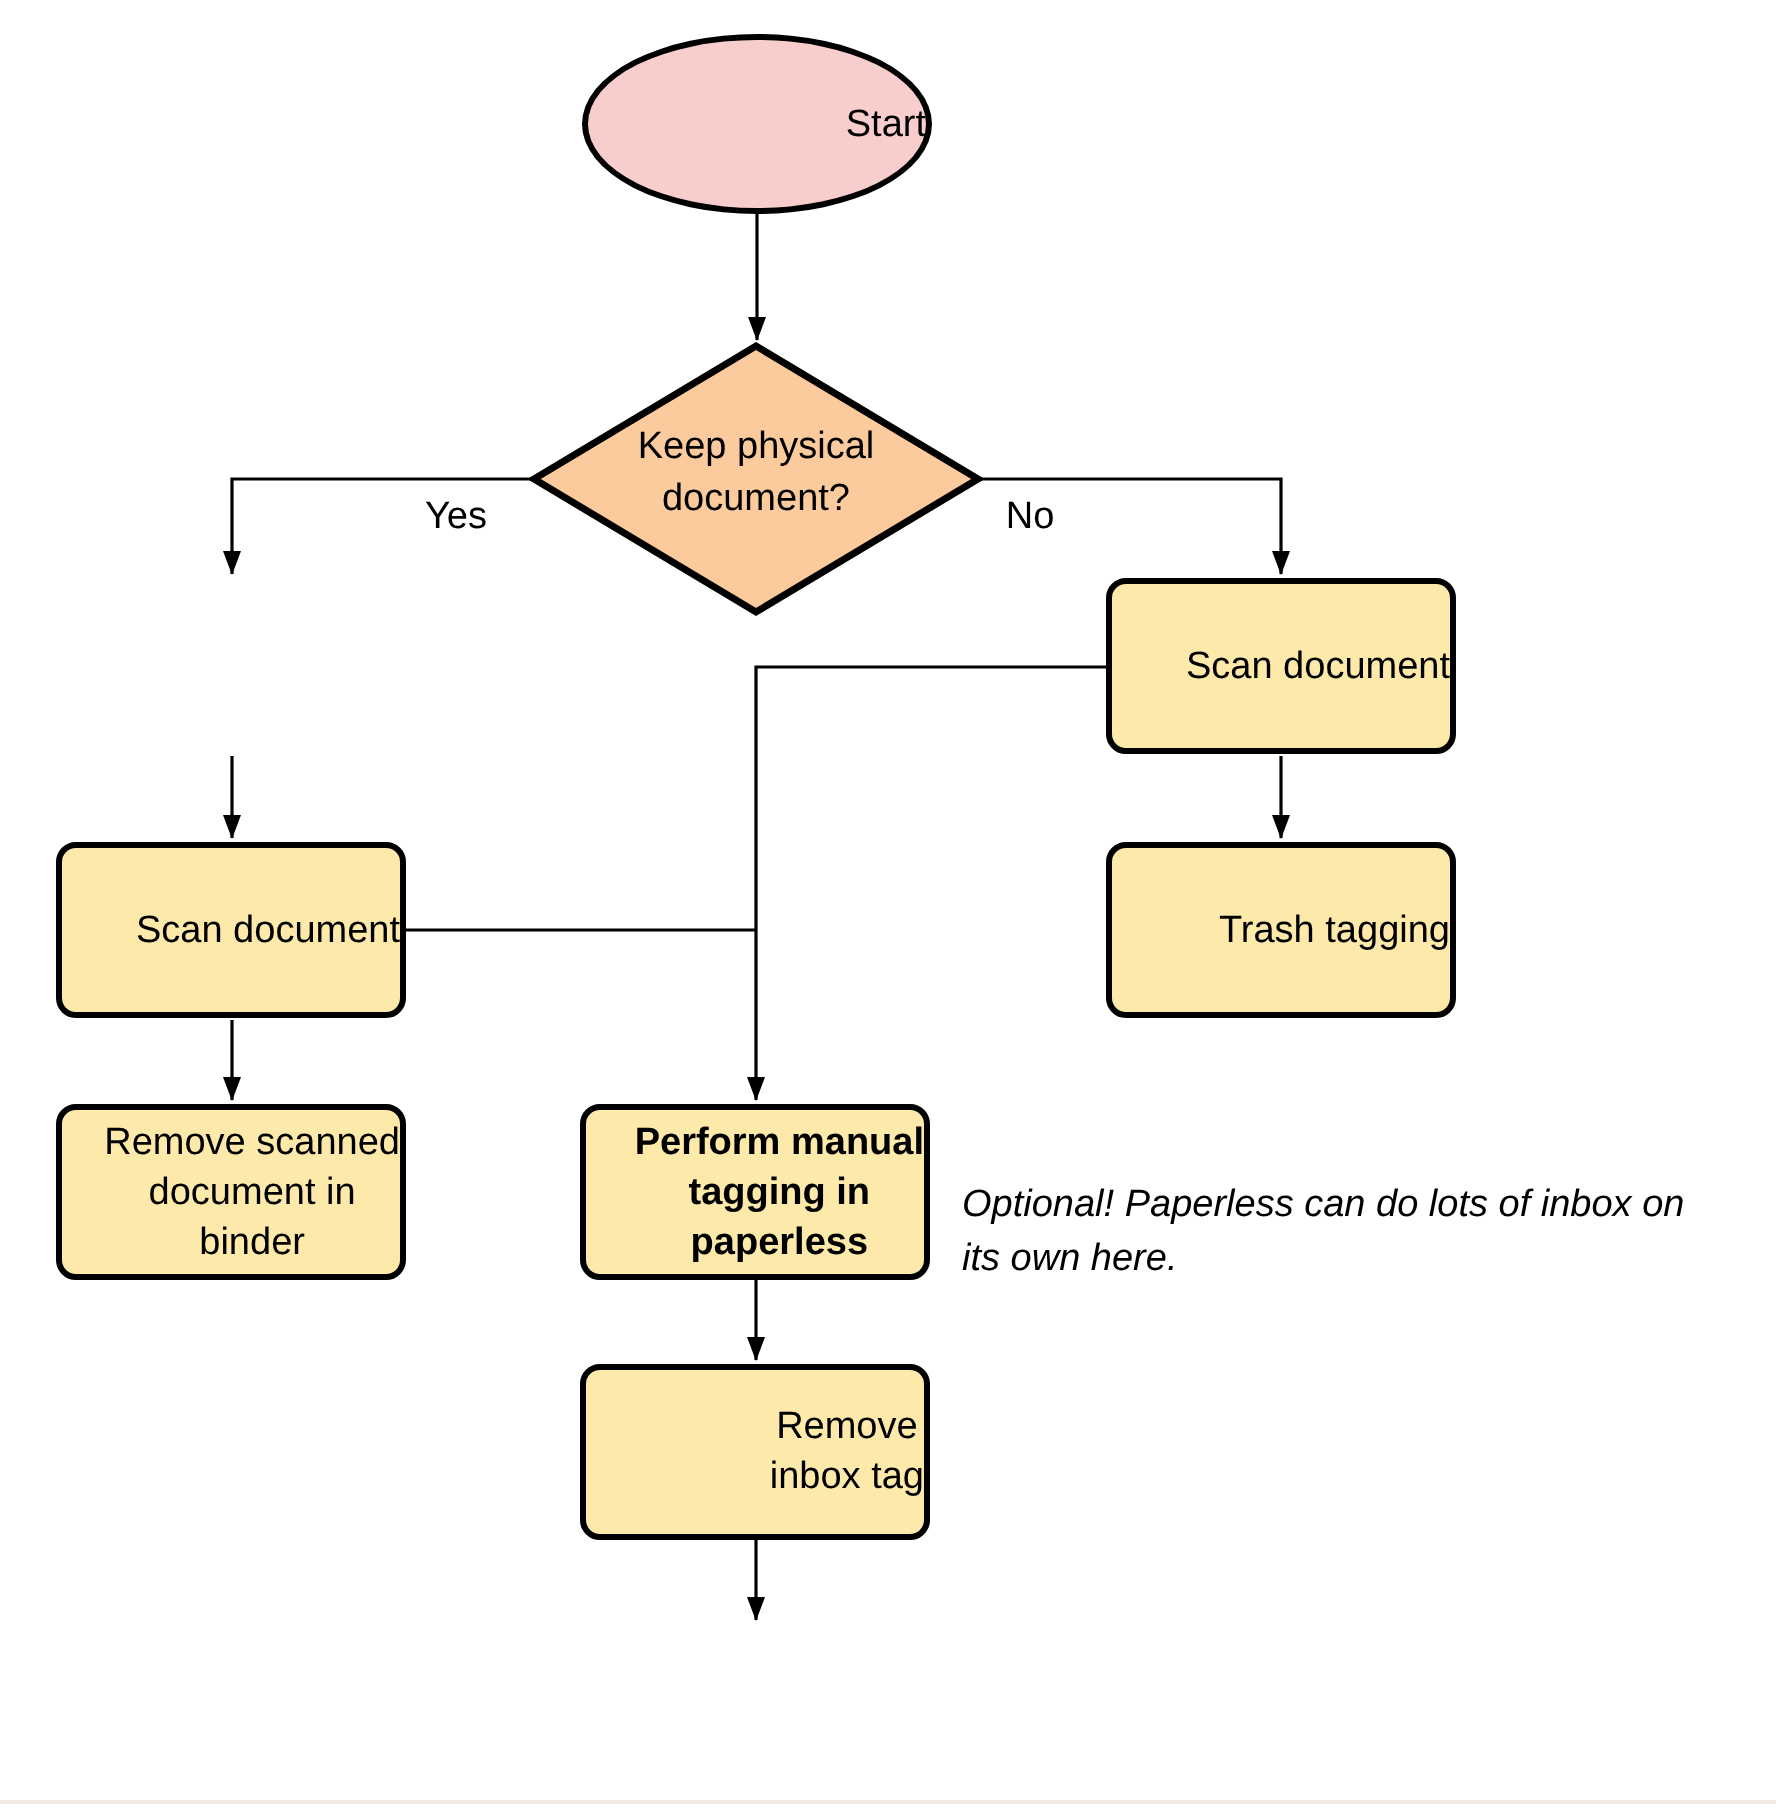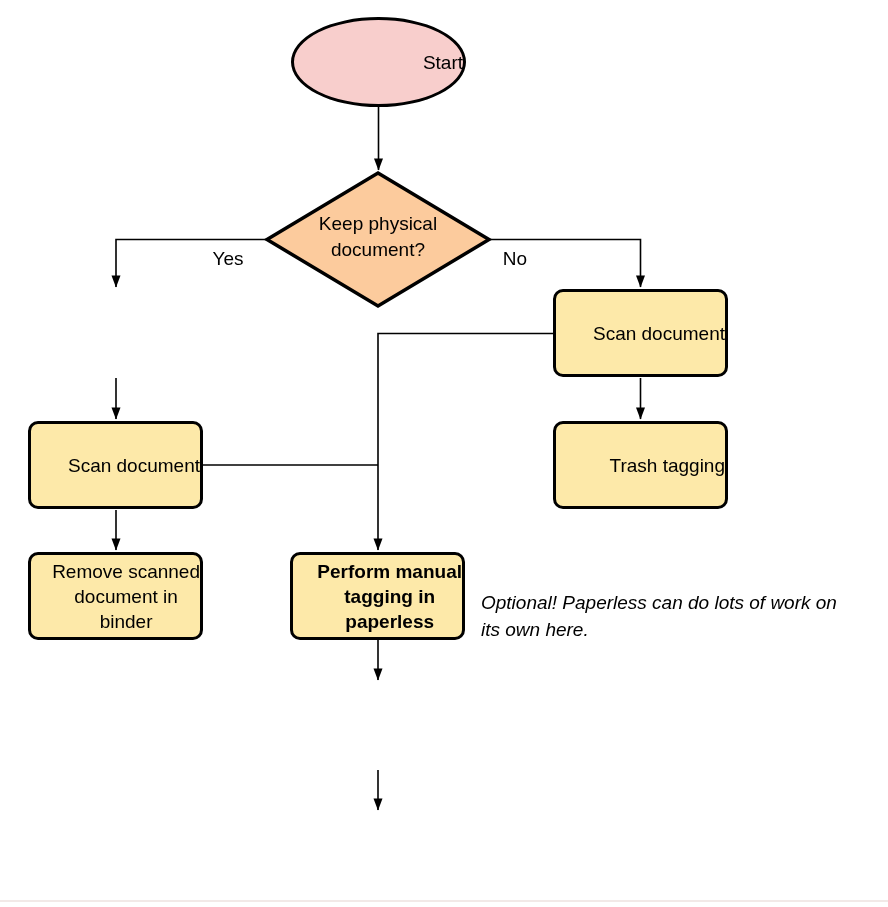--- a/index.html
+++ b/index.html
@@ -162,20 +162,24 @@
   <div class="node process" id="node-trash">
     <span>Trash tagging</span>
   </div>
 
   <div class="node process" id="node-tagging">
     <span>Perform manual
 tagging in
 paperless</span>
   </div>
 
+  <div class="node process" id="node-remove-inbox">
+    <span>Remove
+inbox tag</span>
+  </div>
 
 
-  <div class="note">Optional! Paperless can do lots of work on
+  <div class="note">Optional! Paperless can do lots of inbox on
 its own here.</div>
 
   <div class="bottom-rule"></div>
 
 </div>
 
 </body></html>

